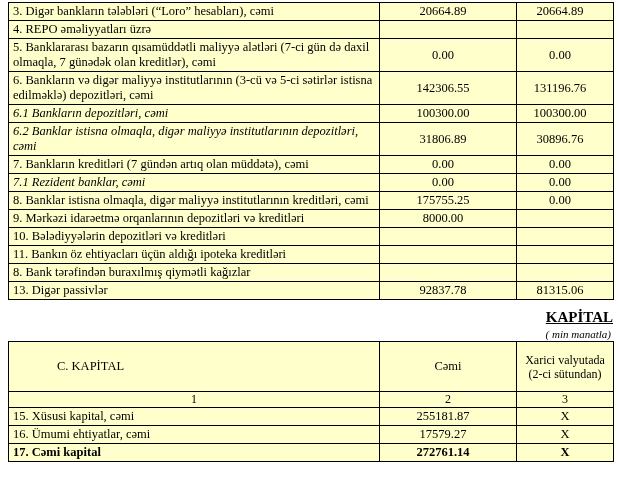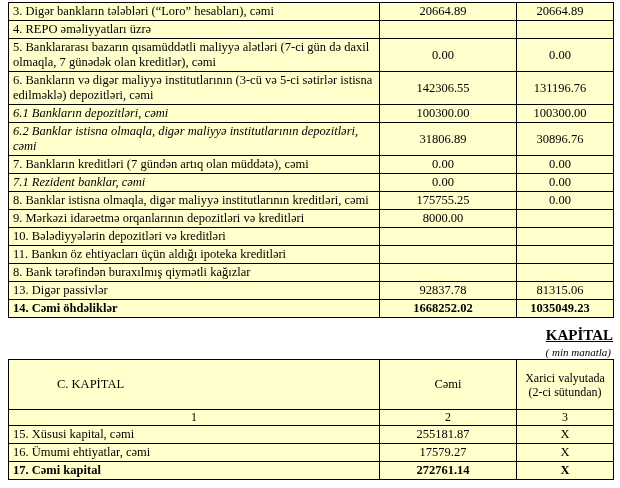--- a/index.html
+++ b/index.html
@@ -141,25 +141,20 @@
         <tr>
           <td class="lbl">8. Bank tərəfindən buraxılmış qiymətli kağızlar</td>
           <td class="num"></td>
           <td class="num"></td>
         </tr>
         <tr>
           <td class="lbl">13. Digər passivlər</td>
           <td class="num">92837.78</td>
           <td class="num">81315.06</td>
         </tr>
-        <tr class="bold">
-          <td class="lbl">14. Cəmi öhdəliklər</td>
-          <td class="num">1668252.02</td>
-          <td class="num">1035049.23</td>
-        </tr>
       </tbody>
   </table>
 
   <div class="heading">KAPİTAL</div>
   <div class="unit">( min manatla)</div>
 
   <table>
     <colgroup>
         <col class="c1">
         <col class="c2">

